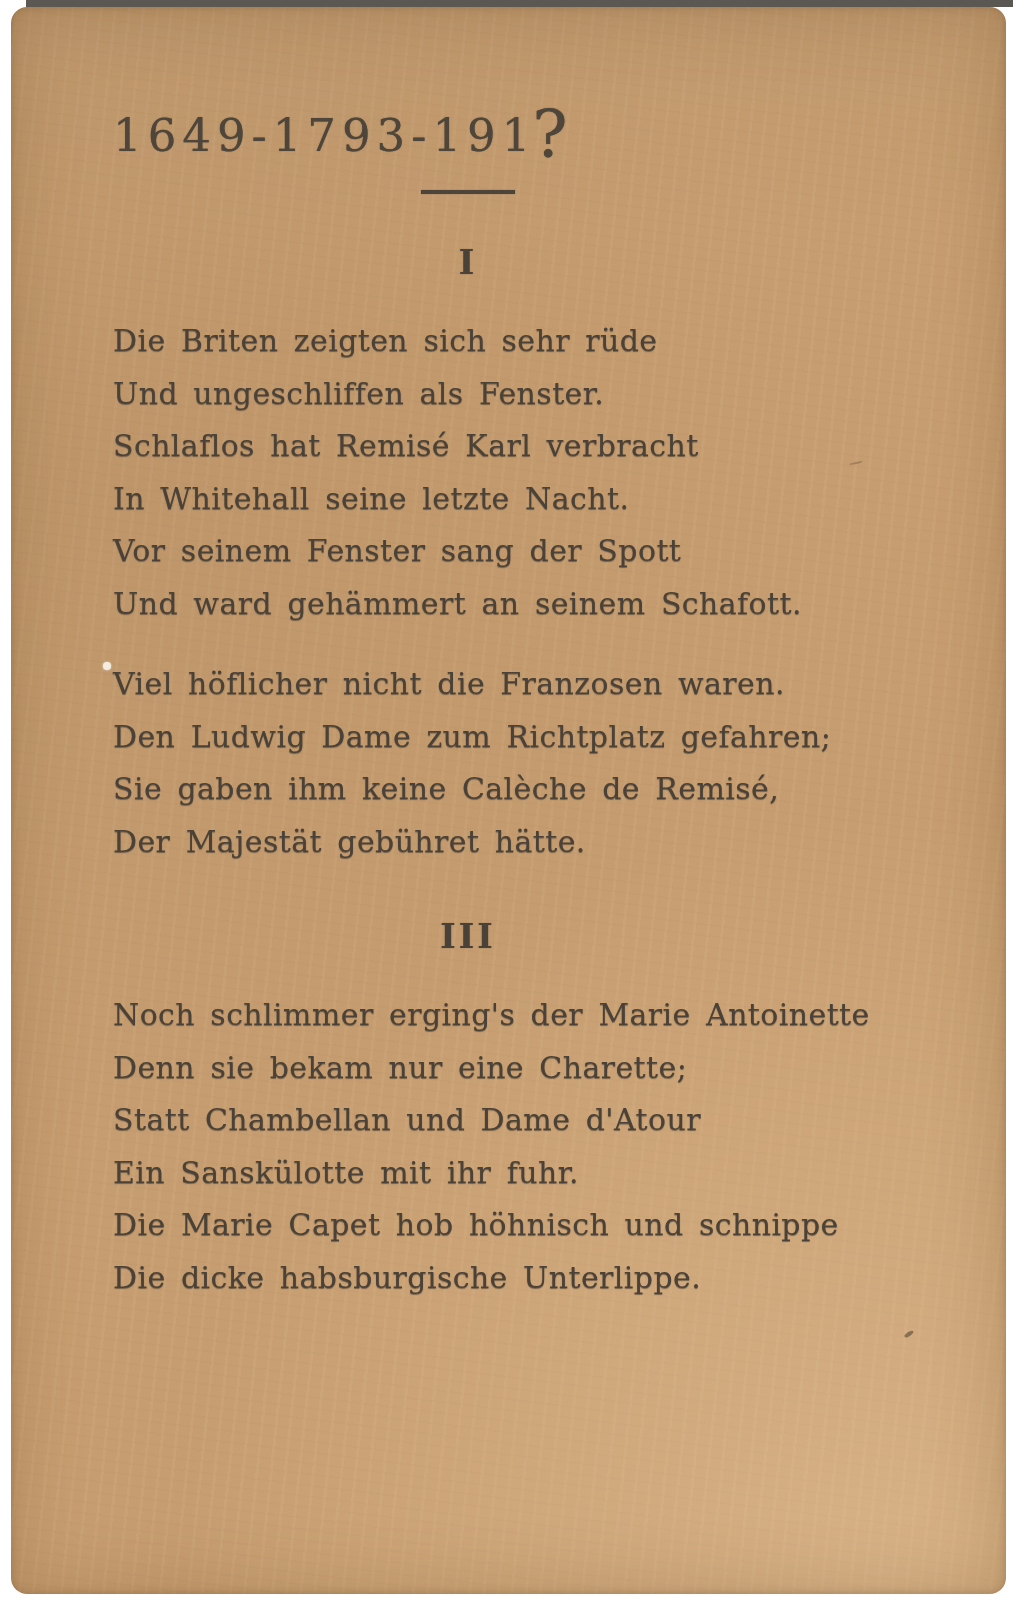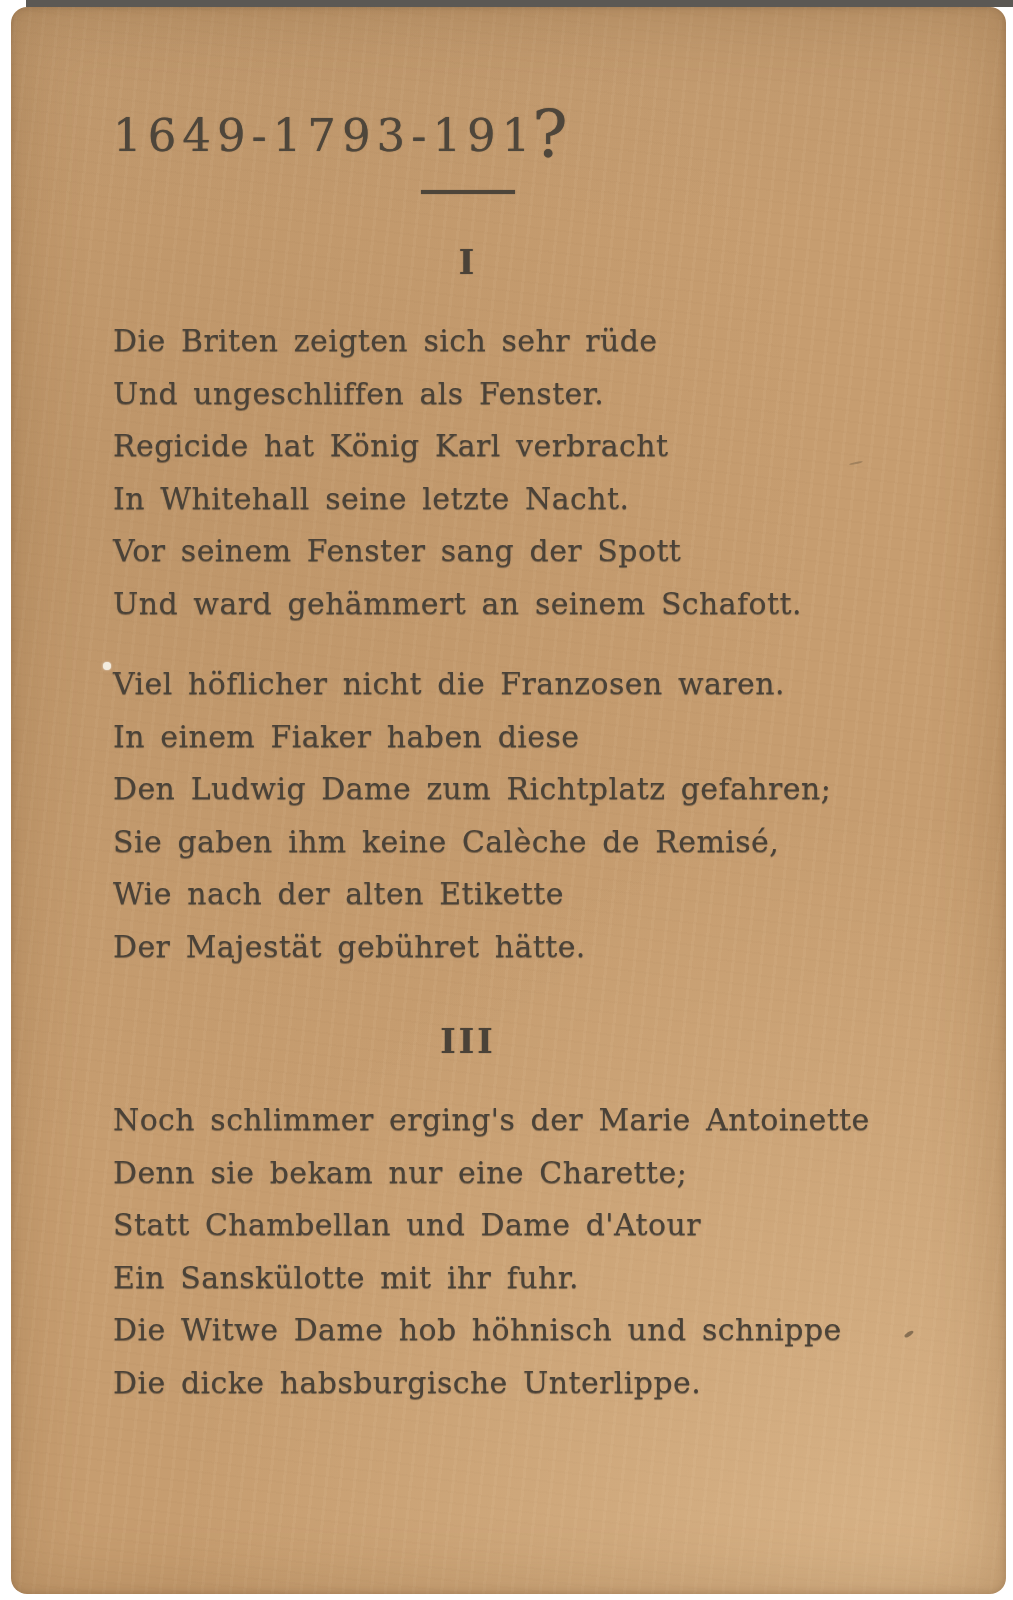--- a/index.html
+++ b/index.html
@@ -130,39 +130,37 @@
   <div class="content">
 
     <h1 class="title"><span>1649-1793-191</span><span class="qmark">?</span></h1>
 
     <div class="divider"></div>
 
     <section class="stanza">
       <h2 class="stanza-num">I</h2>
       <p>Die Briten zeigten sich sehr rüde</p>
       <p>Und ungeschliffen als Fenster.</p>
-      <p>Regicide hat König Karl verbracht</p>
+      <p>Schlaflos hat Remisé Karl verbracht</p>
       <p>In Whitehall seine letzte Nacht.</p>
       <p>Vor seinem Fenster sang der Spott</p>
       <p>Und ward gehämmert an seinem Schafott.</p>
     </section>
 
     <section class="stanza">
       <p>Viel höflicher nicht die Franzosen waren.</p>
-      <p>In einem Fiaker haben diese</p>
       <p>Den Ludwig Dame zum Richtplatz gefahren;</p>
       <p>Sie gaben ihm keine Calèche de Remisé,</p>
-      <p>Wie nach der alten Etikette</p>
       <p>Der Majestät gebühret hätte.</p>
     </section>
 
     <section class="stanza">
       <h2 class="stanza-num">III</h2>
       <p>Noch schlimmer erging's der Marie Antoinette</p>
       <p>Denn sie bekam nur eine Charette;</p>
       <p>Statt Chambellan und Dame d'Atour</p>
       <p>Ein Sanskülotte mit ihr fuhr.</p>
-      <p>Die Witwe Dame hob höhnisch und schnippe</p>
+      <p>Die Marie Capet hob höhnisch und schnippe</p>
       <p>Die dicke habsburgische Unterlippe.</p>
     </section>
 
   </div>
 </article>
 
 </body></html>

